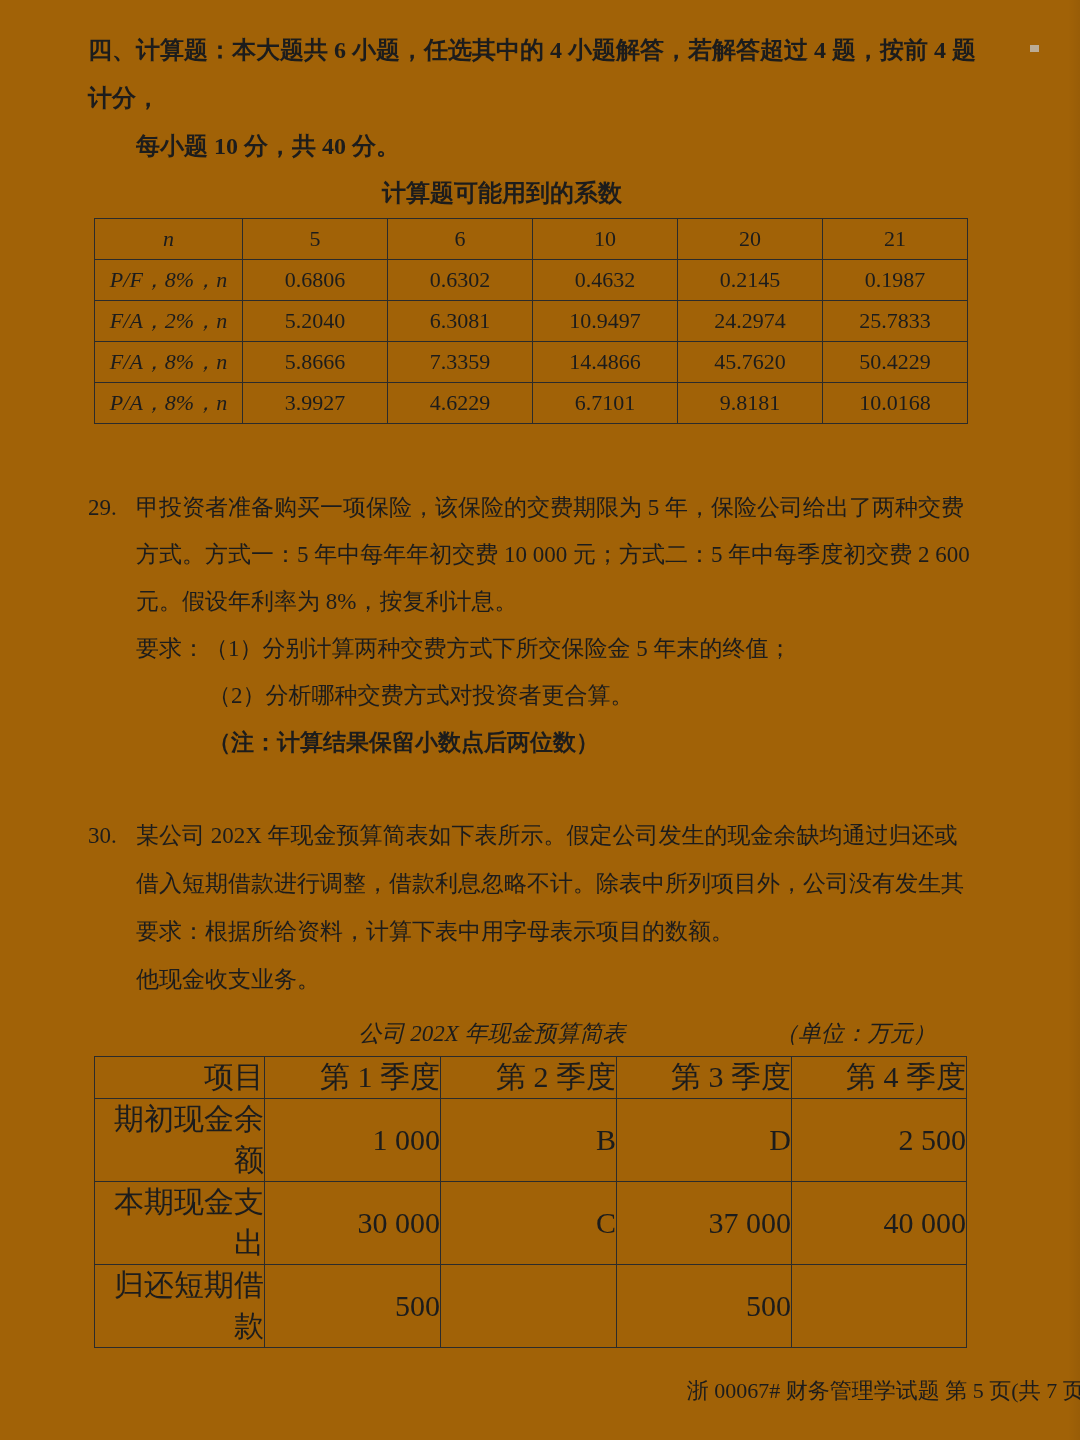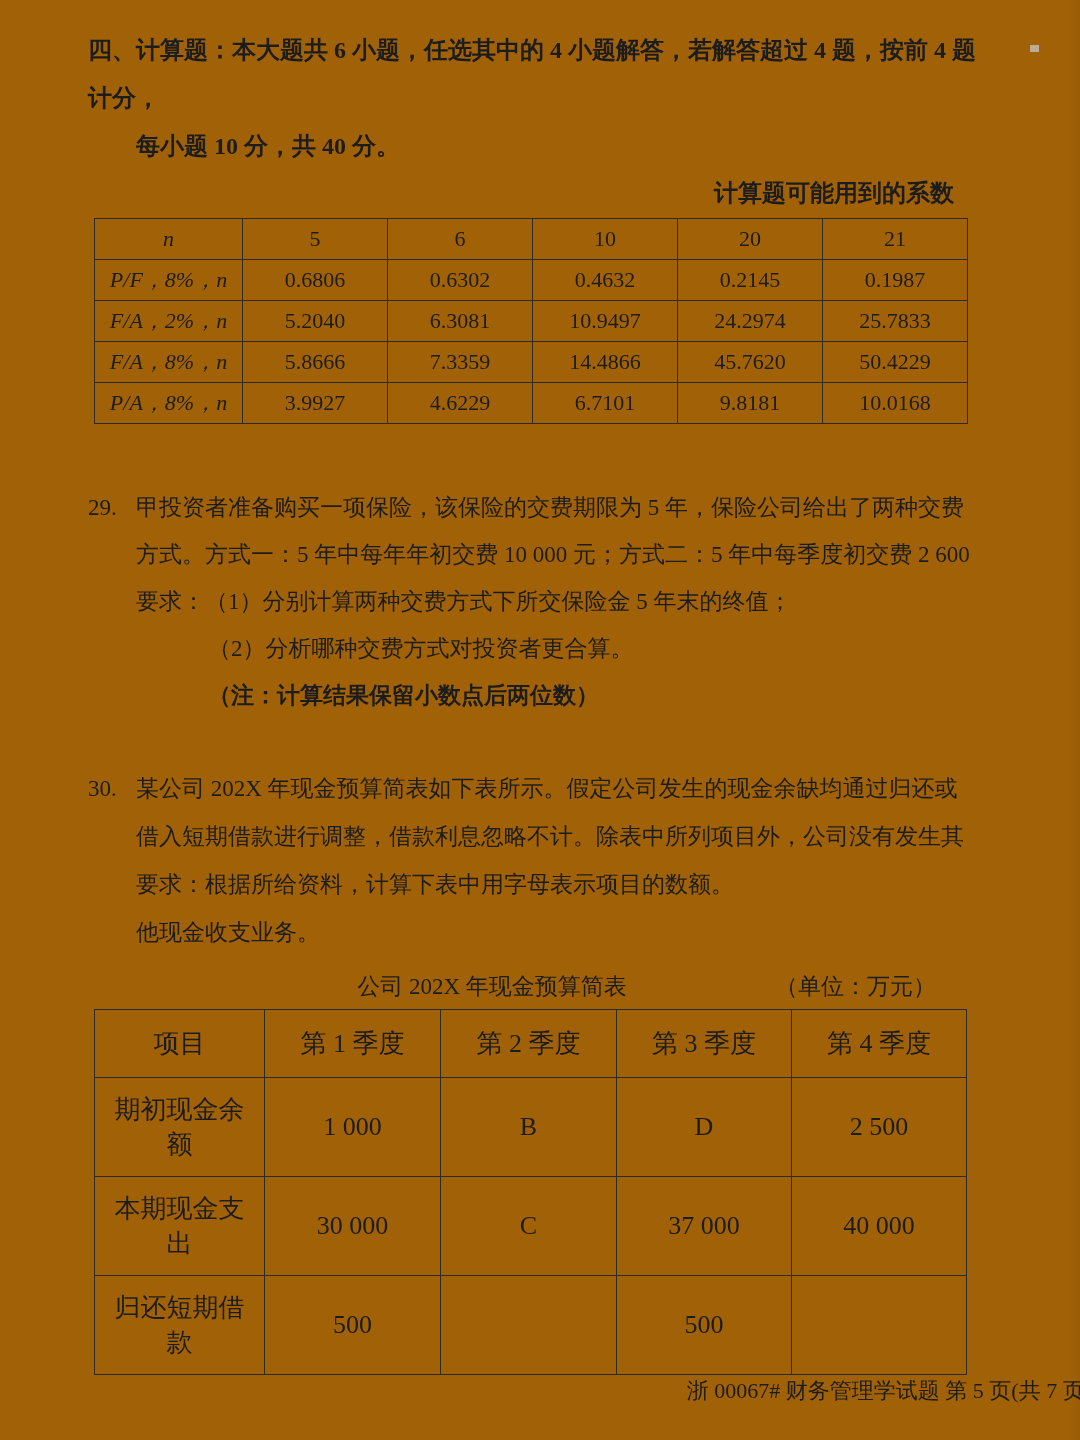--- a/index.html
+++ b/index.html
@@ -11,47 +11,47 @@
   }
   .edge-shadow { position:absolute; top:0; right:0; width:12px; height:100%;
     background:linear-gradient(to right, rgba(0,0,0,0), rgba(0,0,0,0.055)); }
   .artifact { position:absolute; top:45px; left:1030px; width:9px; height:7px;
     background:#c6c6c6; opacity:.75; }
   .content { padding:26px 88px 0 88px; }
 
   .hline { font-size:24px; line-height:48px; font-weight:bold; }
   .hline.cont { margin-left:48px; }
 
-  .coef-title { font-size:24px; font-weight:bold; text-align:right;
+  .coef-title { font-size:24px; font-weight:bold; text-align:center;
     line-height:38px; margin-top:4px; transform:translateX(-38px); }
 
   table { border-collapse:collapse; margin-left:6px; table-layout:fixed; }
   .coef-table { width:873px; margin-top:6px; }
   .coef-table th, .coef-table td {
     border:1.8px solid #2b2b2b; height:40px; text-align:center;
     font-size:22px; font-weight:normal; padding:0; }
   .italic { font-style:italic; }
 
   .q { margin-top:60px; }
   .q30 { margin-top:46px; }
   .qline { font-size:23px; line-height:47px; }
   .q30 .qline { line-height:48px; }
   .qnum { display:inline-block; width:48px; }
   .ind1 { margin-left:48px; }
   .ind2 { margin-left:120px; }
   .bold { font-weight:bold; }
 
-  .caption-row { position:relative; height:42px; margin-top:10px; font-size:23px; }
+  .caption-row { position:relative; height:42px; margin-top:10px; font-size:23px;font-style:italic; }
   .caption-title { position:absolute; left:404px; transform:translateX(-50%); top:4px; }
   .caption-unit { position:absolute; right:56px; top:4px; }
 
   .cash-table { width:872px; }
   .cash-table th, .cash-table td {
-    border:1.8px solid #2b2b2b; height:39px; text-align:center;
-    font-size:26px; font-weight:normal; padding:14px; }
+    border:1.8px solid #2b2b2b; height:39px; text-align:right;
+    font-size:30px; font-weight:normal; padding:0; }
 
   .footer { position:absolute; top:1376px; left:12px; width:100%;
     text-align:right; font-size:22px; }
 </style>
 </head>
 <body>
 
 <div class="page">
   <div class="artifact"></div>
 
@@ -113,20 +113,21 @@
           <td>6.7101</td>
           <td>9.8181</td>
           <td>10.0168</td>
         </tr>
       </tbody>
     </table>
 
     <div class="q">
       <div class="qline"><span class="qnum">29.</span><span>甲投资者准备购买一项保险，该保险的交费期限为 5 年，保险公司给出了两种交费</span></div>
       <div class="qline ind1">方式。方式一：5 年中每年年初交费 10 000 元；方式二：5 年中每季度初交费 2 600</div>
+      <div class="qline ind1">元。假设年利率为 8%，按复利计息。</div>
       <div class="qline ind1">要求：（1）分别计算两种交费方式下所交保险金 5 年末的终值；</div>
       <div class="qline ind2">（2）分析哪种交费方式对投资者更合算。</div>
       <div class="qline ind2 bold">（注：计算结果保留小数点后两位数）</div>
     </div>
 
     <div class="q q30">
       <div class="qline"><span class="qnum">30.</span><span>某公司 202X 年现金预算简表如下表所示。假定公司发生的现金余缺均通过归还或</span></div>
       <div class="qline ind1">借入短期借款进行调整，借款利息忽略不计。除表中所列项目外，公司没有发生其</div>
       <div class="qline ind1">要求：根据所给资料，计算下表中用字母表示项目的数额。</div>
       <div class="qline ind1">他现金收支业务。</div>

